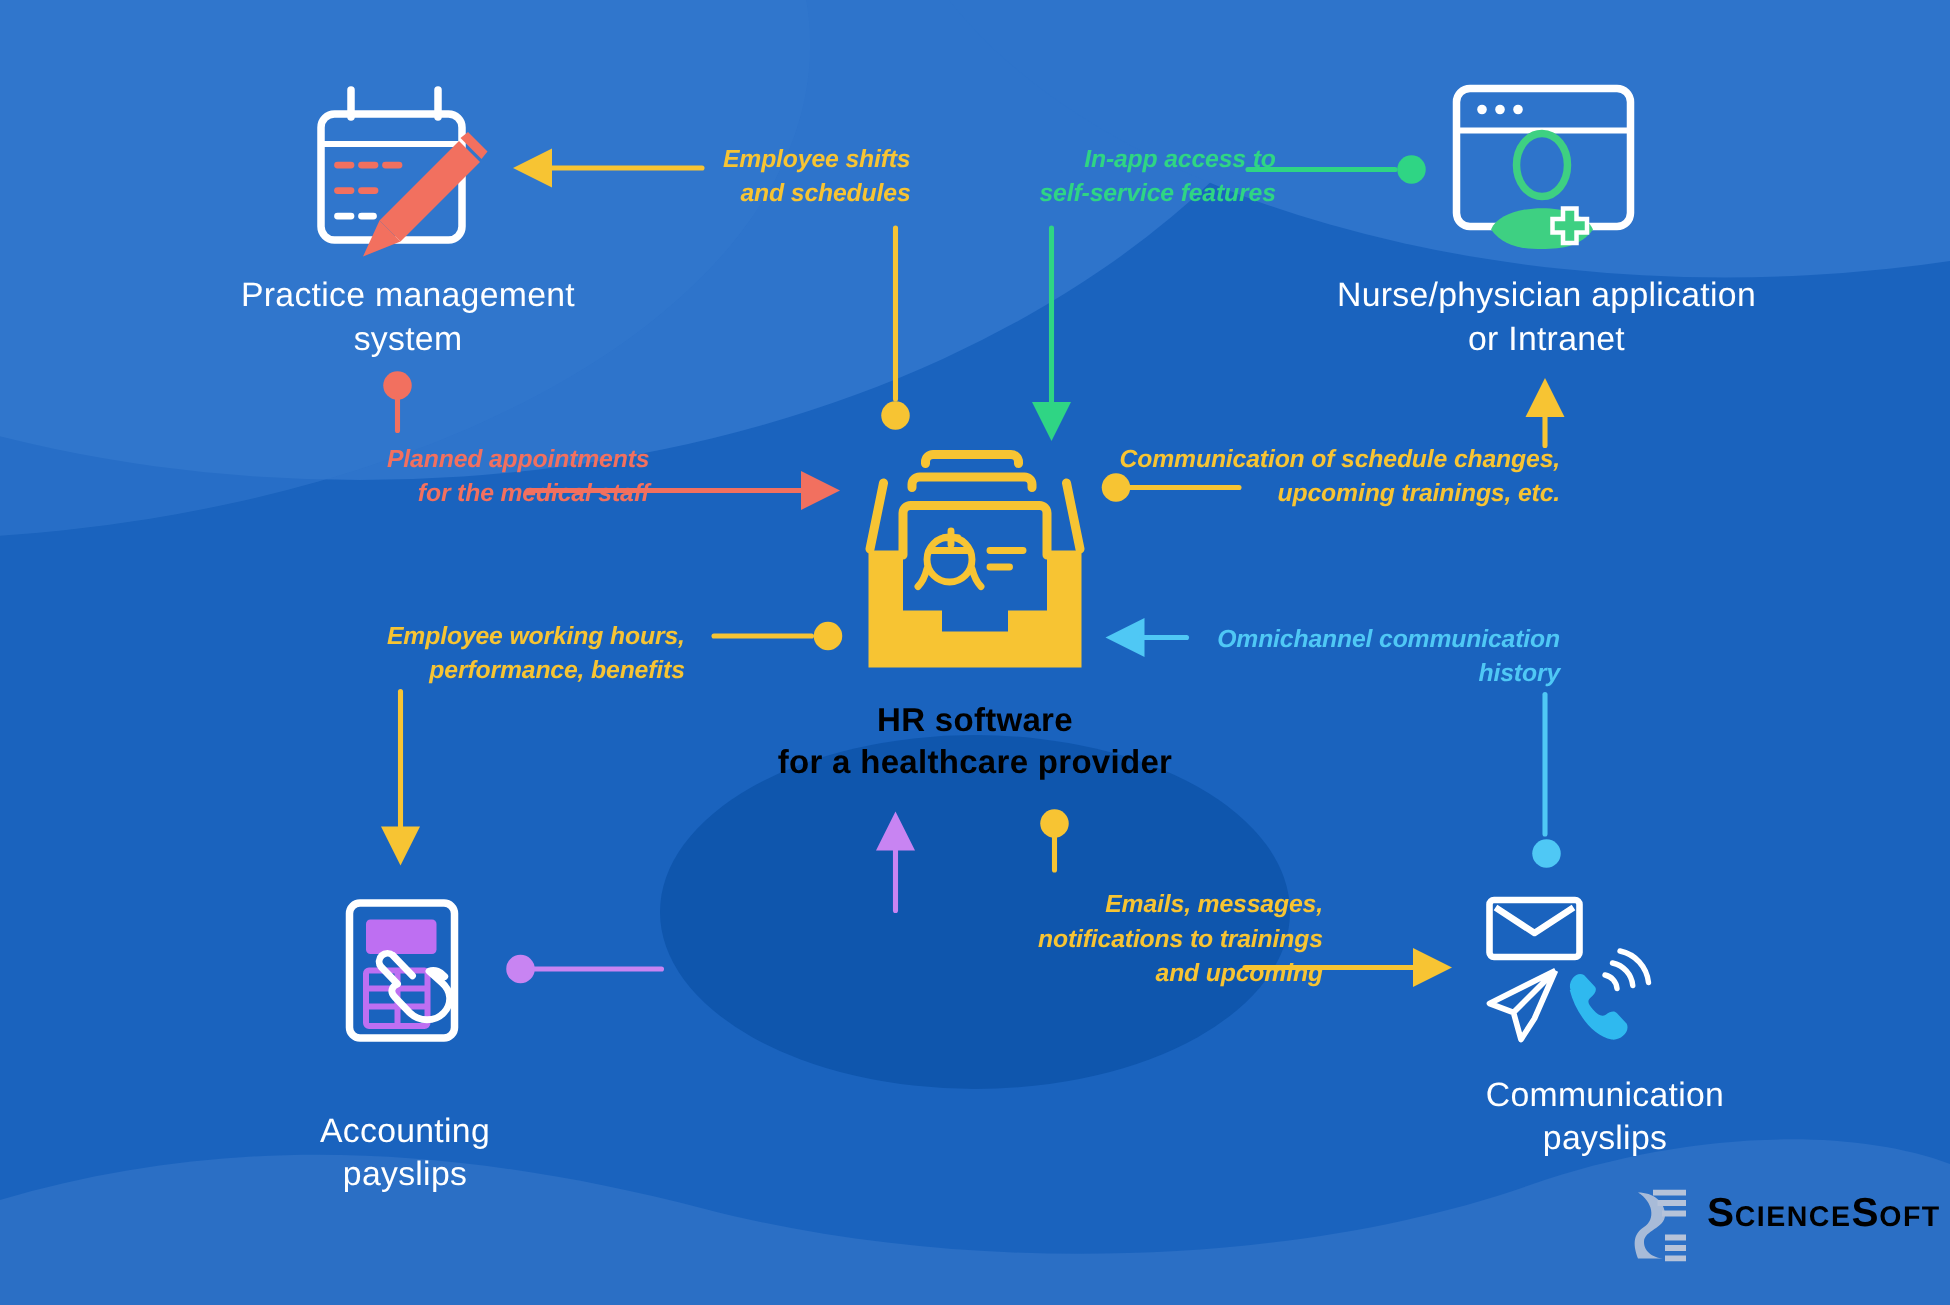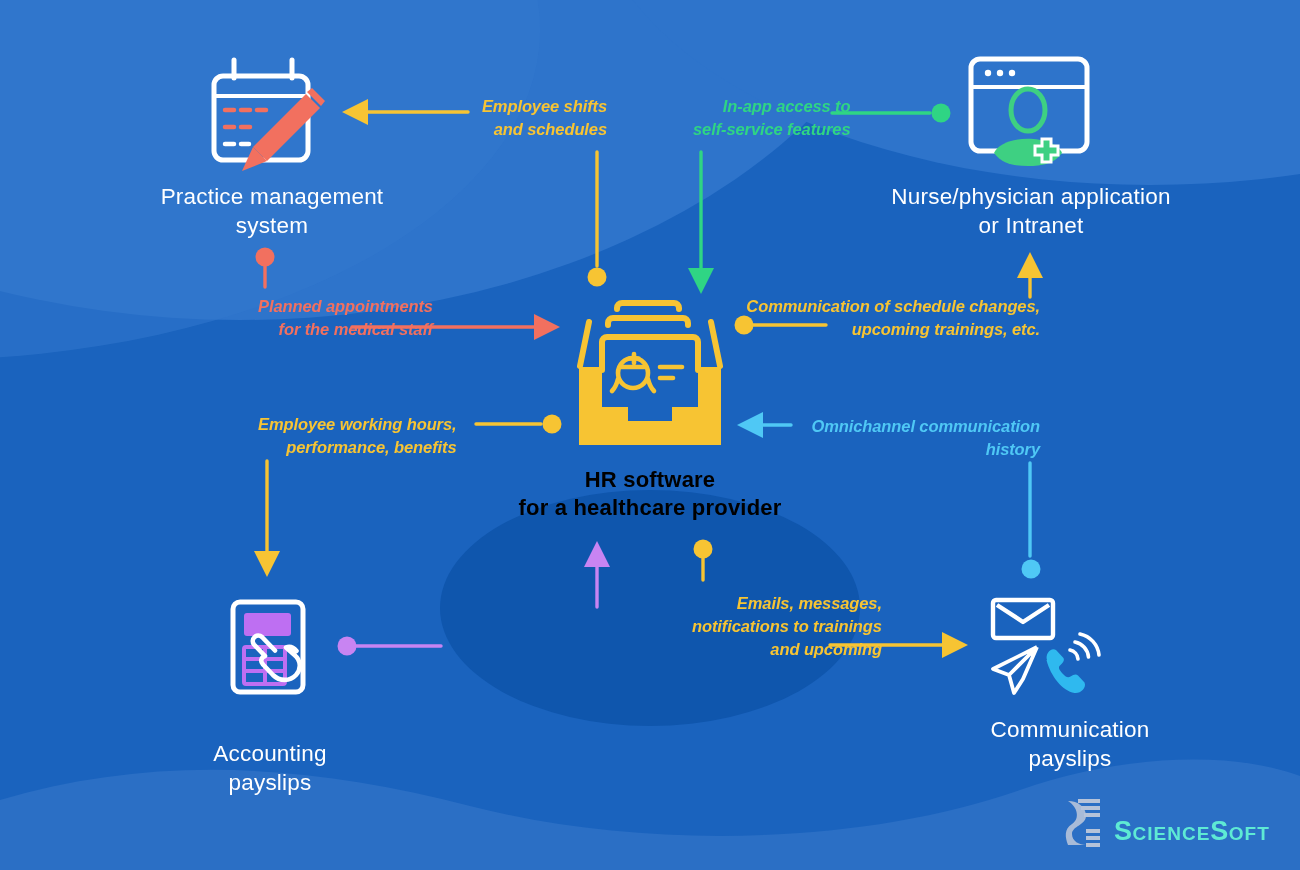--- a/index.html
+++ b/index.html
@@ -24,22 +24,22 @@
     line-height:23px;letter-spacing:-0.1px;white-space:nowrap;
   }
   .ann.right{text-align:right;}
   .ann.left{text-align:right;}
   .c-yellow{color:#F7C433;}
   .c-salmon{color:#F2705F;}
   .c-green{color:#2FD584;}
   .c-cyan{color:#4FC8F5;}
   .c-purple{color:#C884F2;}
   .logo{
-    position:absolute;left:1064px;top:793px;height:54px;
-    display:flex;align-items:flex-end;color:#5eead4;
+    position:absolute;left:1088px;top:793px;height:54px;
+    display:flex;align-items:flex-start;color:#000000;
   }
   .logo-text{margin-left:10px;white-space:nowrap;letter-spacing:.5px;}
   .logo-text .big{font-size:27px;font-weight:bold;}
   .logo-text .small{font-size:19px;font-weight:bold;letter-spacing:1px;}
 </style>
 </head>
 <body>
 
 <div class="stage">
 

